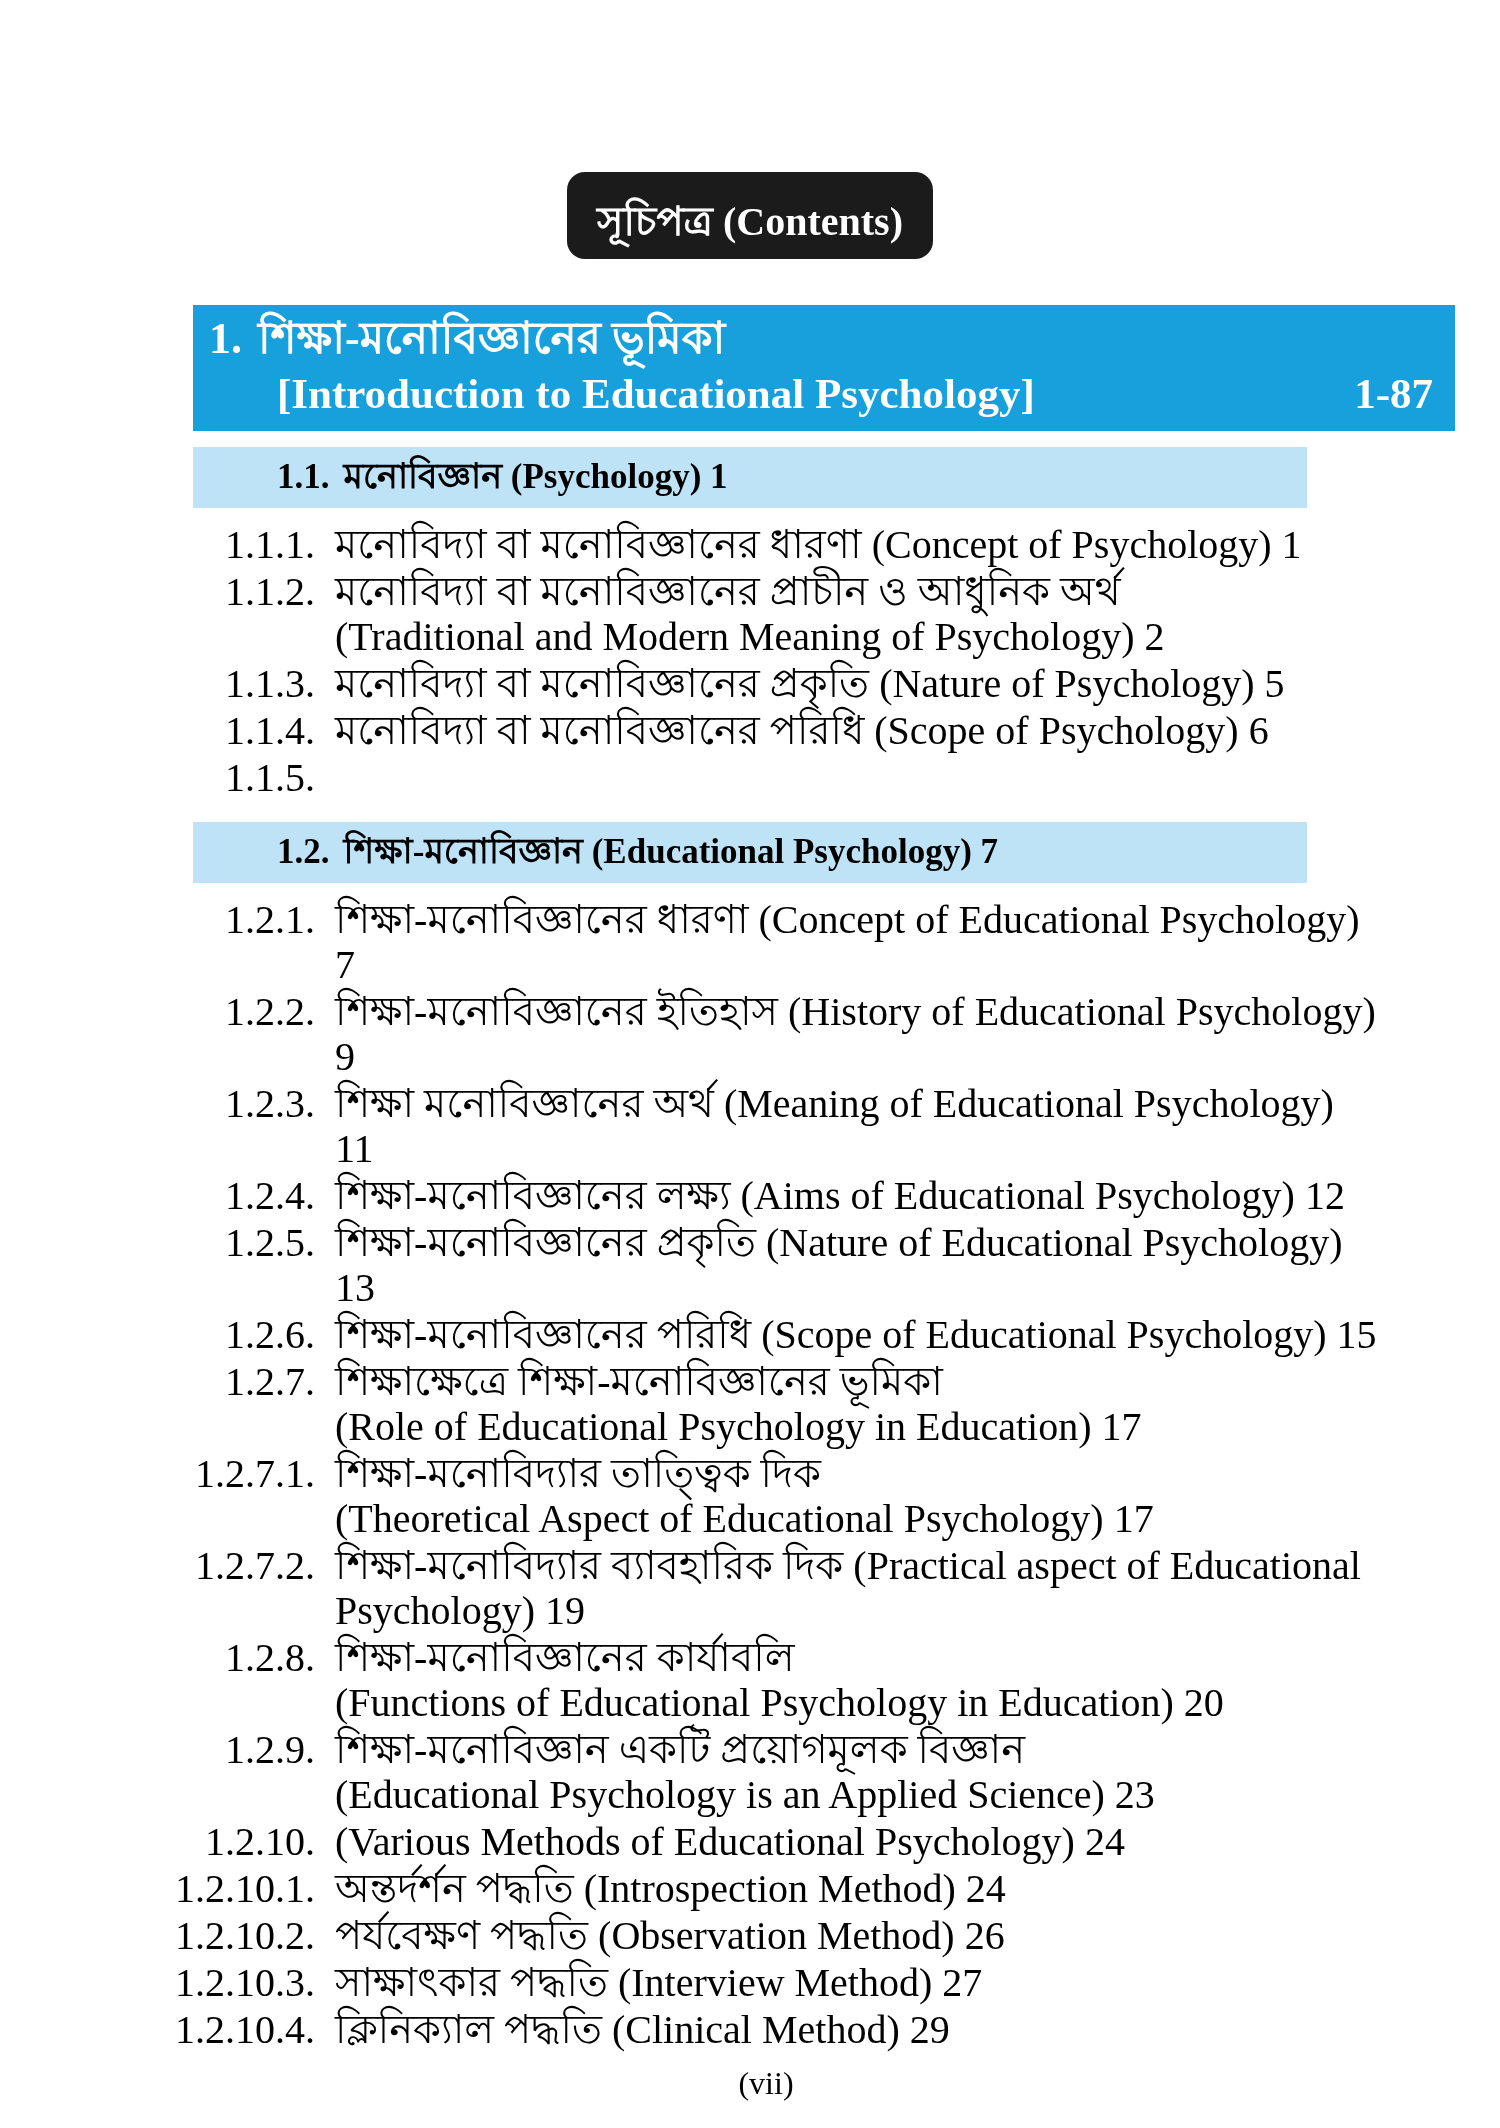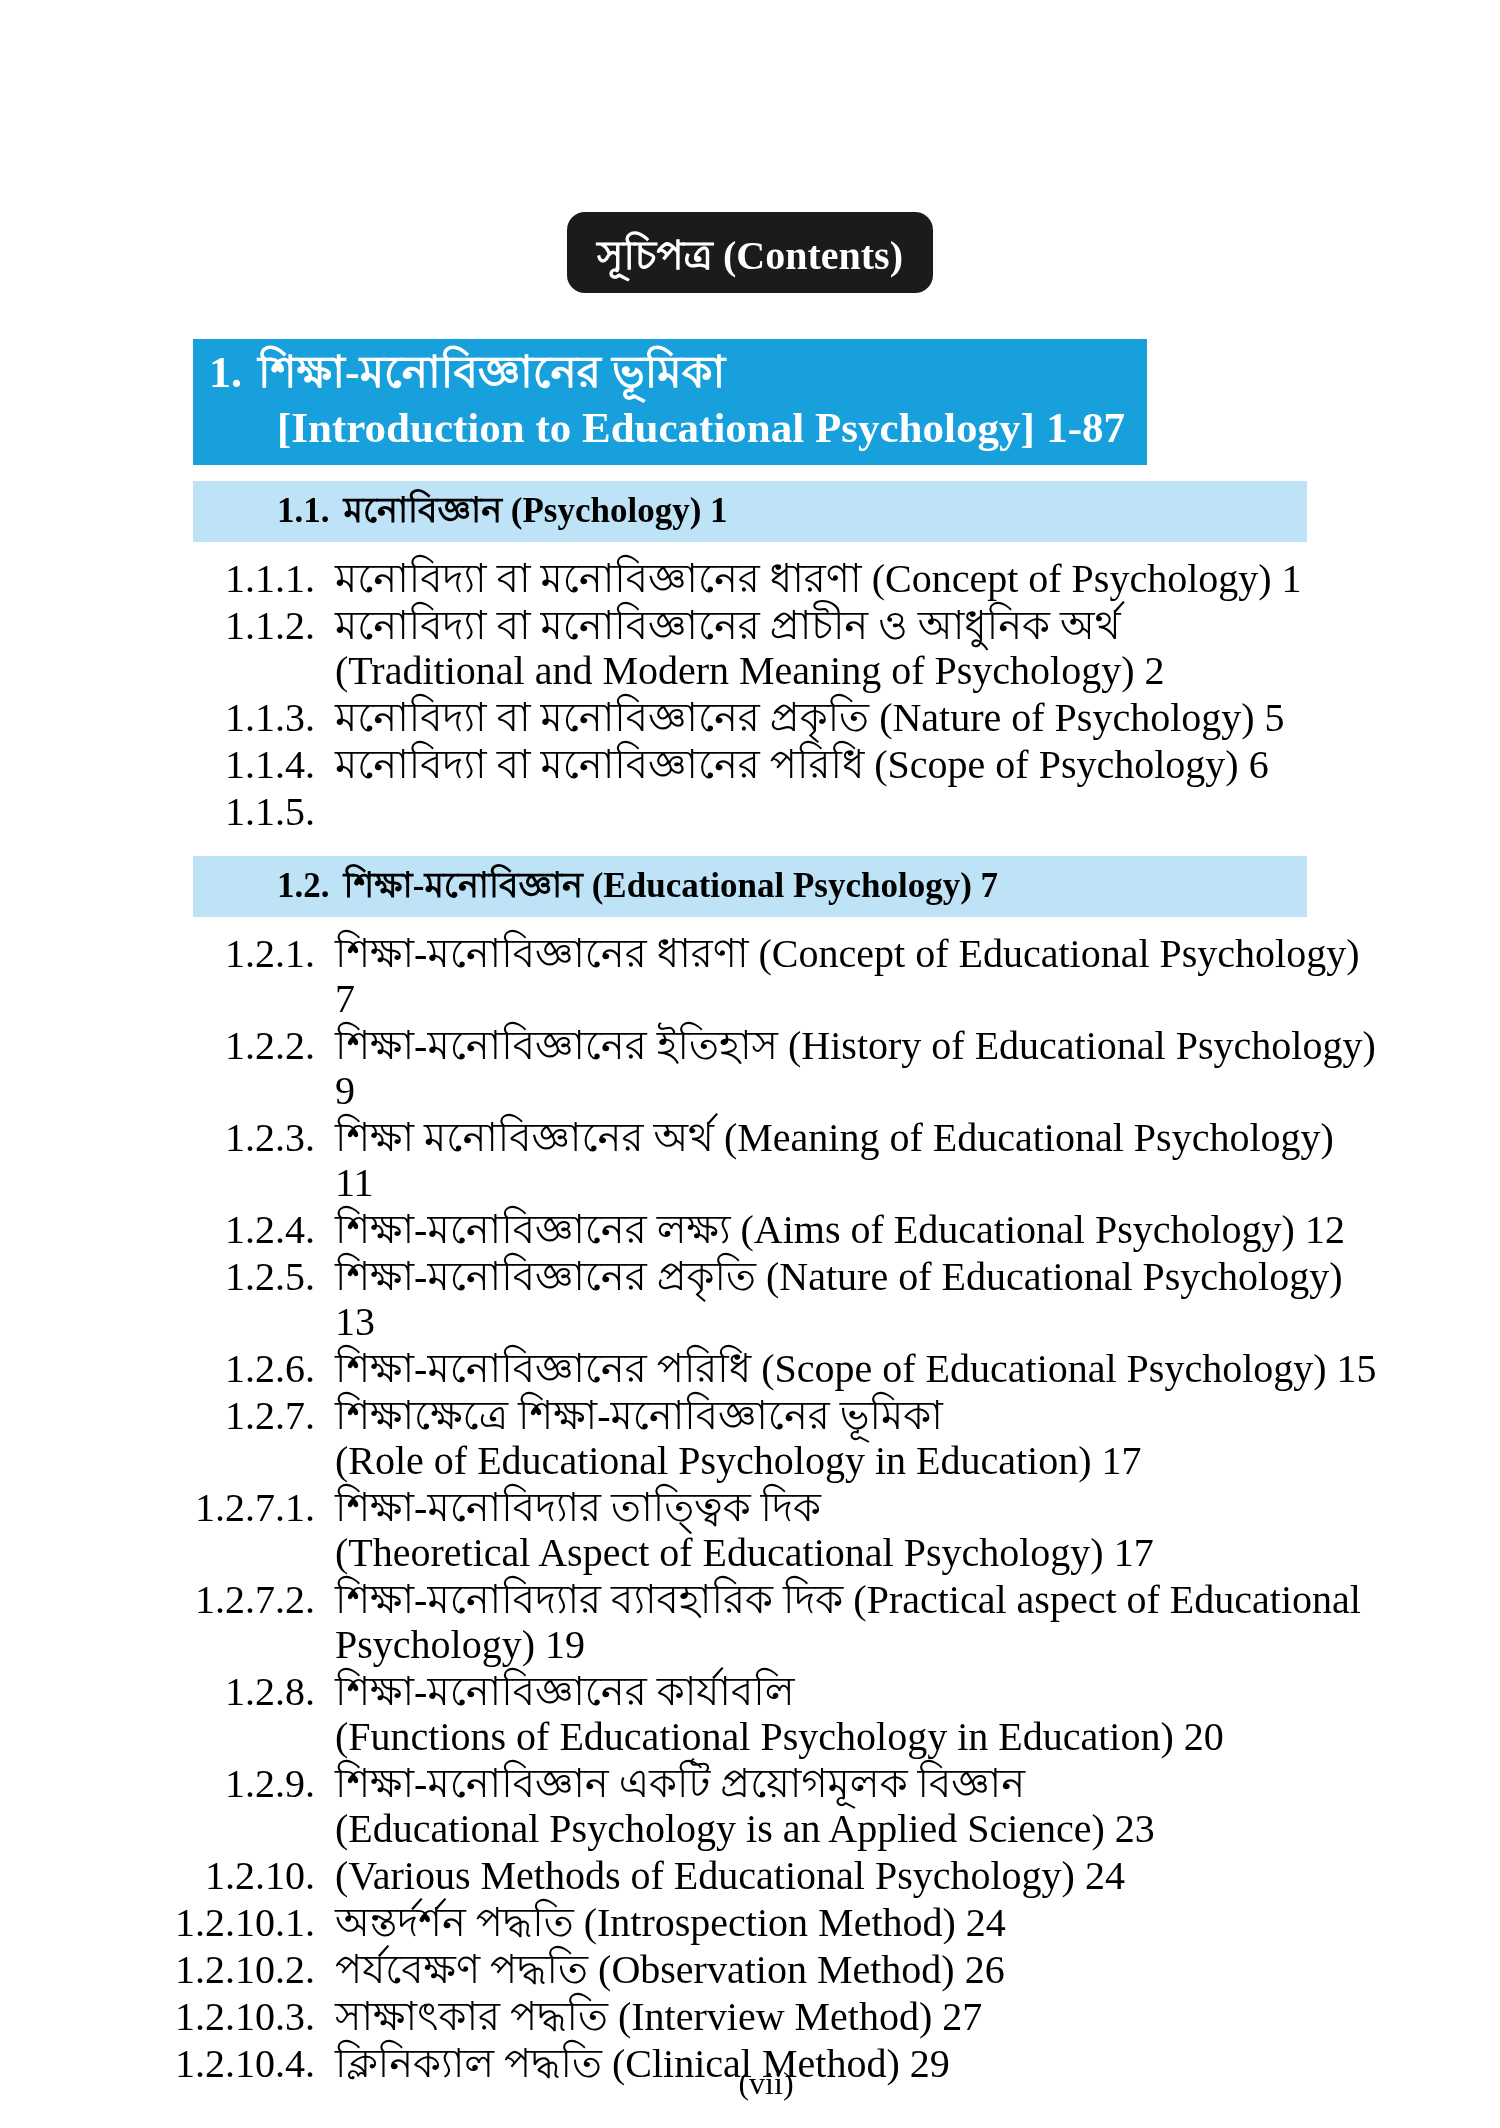--- a/index.html
+++ b/index.html
@@ -12,26 +12,25 @@
     overflow:hidden;
   }
   .badge-wrap { padding-top:172px; text-align:center; }
   .contents-badge {
     display:inline-block;
     background:var(--badge_black,#1b1b1b);
     color:#ffffff;
     font-weight:bold;
     font-size:40px;
     line-height:1;
-    padding:24px 30px 17px 30px;
+    padding:30px 30px 17px 30px;
     border-radius:18px;
-    margin-top:40px;
   }
   .chapter-banner {
-    width:954px;
+    width:1262px;
     box-sizing:border-box;
     margin:46px 0 0 193px;
     background:var(--banner_blue,#18A0DC);
     color:#ffffff;
     font-weight:bold;
     padding:8px 22px 12px 16px;
   }
   .chapter-line1 { font-size:44px; line-height:52px; }
   .chapter-num { margin-right:16px; }
   .chapter-line2 {

